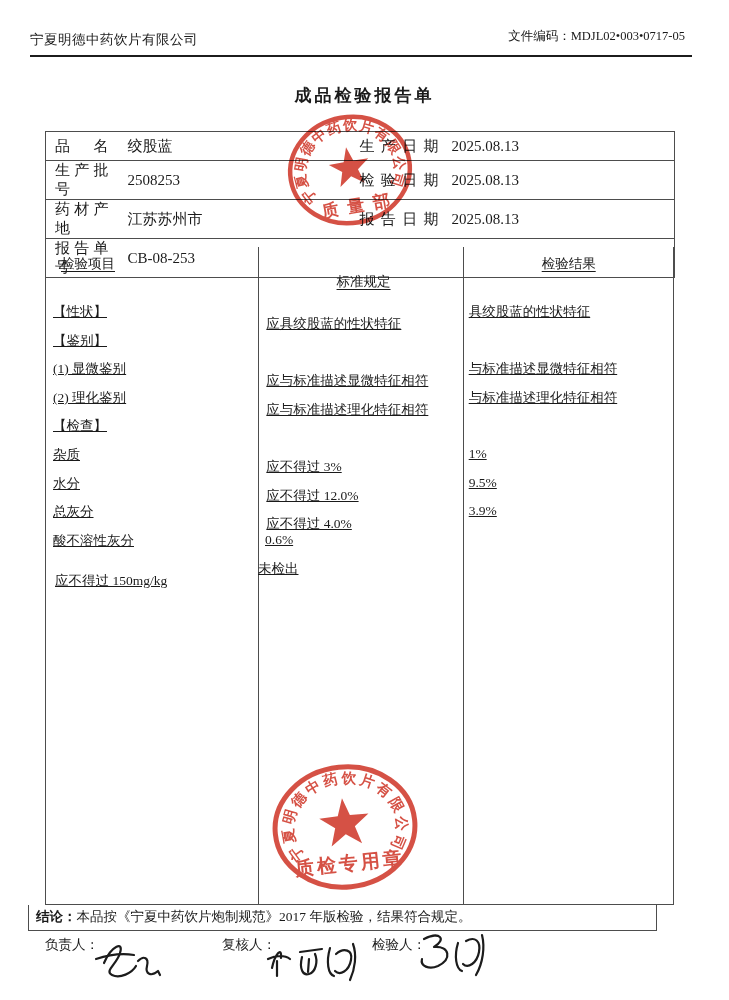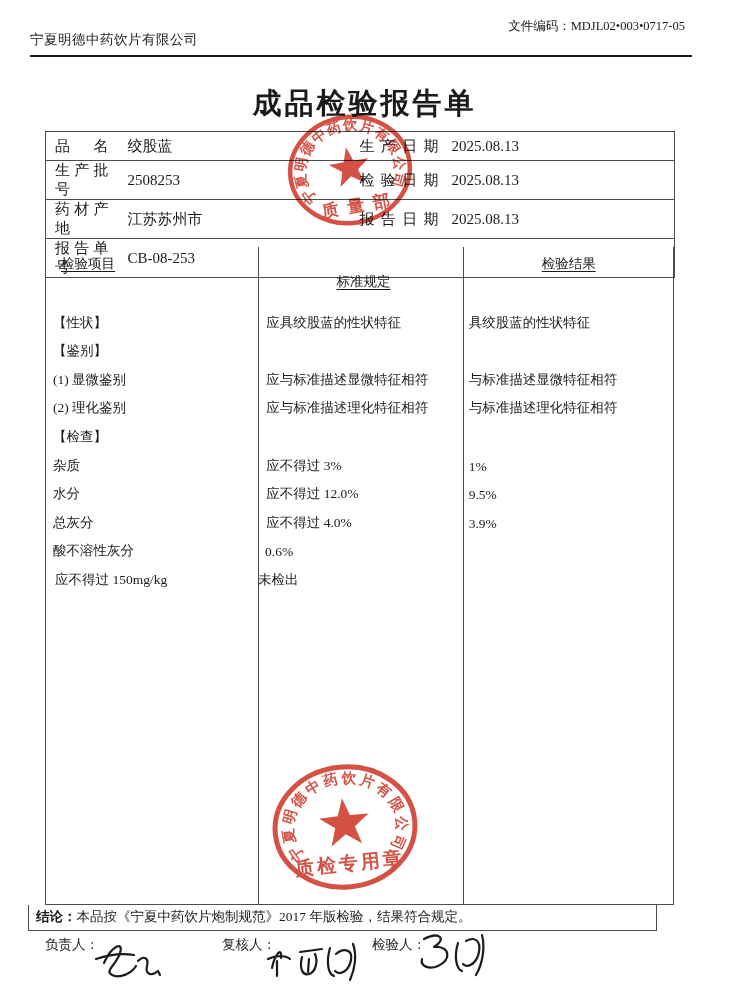--- a/index.html
+++ b/index.html
@@ -3,24 +3,24 @@
 <meta charset="utf-8">
 <style>
   * { margin:0; padding:0; box-sizing:border-box; }
   html,body { background:#ffffff; }
   .page {
     position:relative; width:722px; height:1000px; background:#fff;
     font-family:"Liberation Serif","DejaVu Serif",serif; color:#1a1a1a;
     overflow:hidden;
   }
   .hdr-left { position:absolute; left:30px; top:31px; font-size:13.5px; letter-spacing:.5px; }
-  .hdr-right { position:absolute; right:37px; top:18px; font-size:12.5px; }
+  .hdr-right { position:absolute; right:37px; top:28px; font-size:12.5px; }
   .hdr-rule { position:absolute; left:30px; top:55px; width:662px; height:2px; background:#1c1c1c; }
   .doc-title { position:absolute; left:0; top:84px; width:729px; text-align:center;
-    font-size:29px; font-weight:bold; letter-spacing:3px; }
+    font-size:17px; font-weight:bold; letter-spacing:3px; }
 
   
   table.info { position:absolute; left:45px; top:131px; width:629px;
     border-collapse:collapse; table-layout:fixed; font-size:15px; }
   table.info td { height:29px; border:0 solid #4d4d4d; vertical-align:middle; }
   table.info { border:1px solid #4d4d4d; }
   table.info td { border-bottom:1px solid #4d4d4d; }
   table.info tr:last-child td { border-bottom:0; }
   td.c-lbl  { width:73px;  border-right:1px solid #4d4d4d; padding:0 10px 0 9px;
               text-align:justify; text-align-last:justify; }
@@ -33,21 +33,21 @@
   .rtable { position:absolute; left:45px; top:247px; width:629px; height:658px;
     border:1px solid #4d4d4d; border-top:0; font-size:13.5px; }
   .vline { position:absolute; top:0; bottom:0; width:1px; background:#4d4d4d; }
   .vline.v1 { left:212px; } .vline.v2 { left:417px; }
   .rhead { position:absolute; top:8px; left:8px; right:0; display:flex; }
   .rhead span { text-decoration:underline; text-underline-offset:3px; }
   .rh1 { width:212px; padding-left:7px; }
   .rh2 { width:205px; text-align:center;margin-top:18px; }
   .rh3 { width:212px; text-align:center; }
   .rrows { position:absolute; top:56px; left:0; right:0; }
-  .rrow { display:flex; height:28.6px; align-items:flex-end; }
+  .rrow { display:flex; height:28.6px; align-items:flex-start;text-decoration:underline; }
   .rc1 { width:212px; padding-left:7px; }
   .rc2 { width:205px; padding-left:9px;margin-top:12px; }
   .rc3 { width:212px; padding-left:7px; }
 
   .concl { position:absolute; left:28px; top:905px; width:629px; height:26px;
     border:1px solid #4d4d4d; border-top:0; font-size:13.5px; line-height:24px;
     padding-left:7px; white-space:nowrap; }
   .concl b { font-weight:bold; }
 
   .sign-label { position:absolute; top:936px; font-size:13.5px; }

